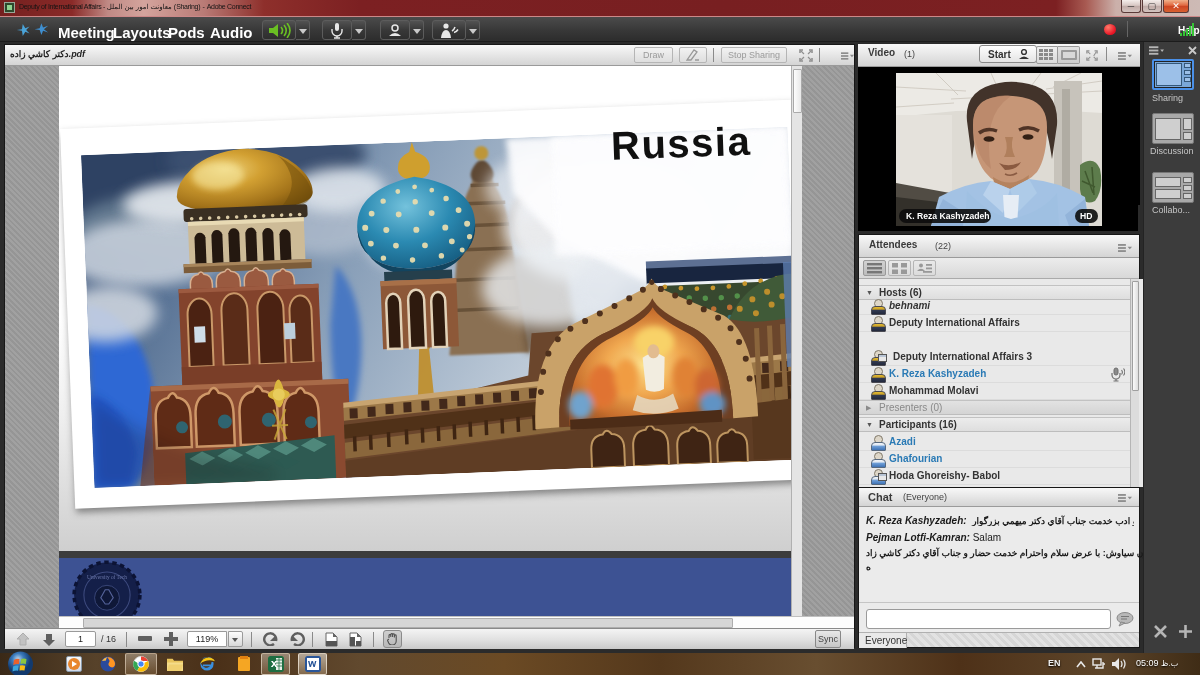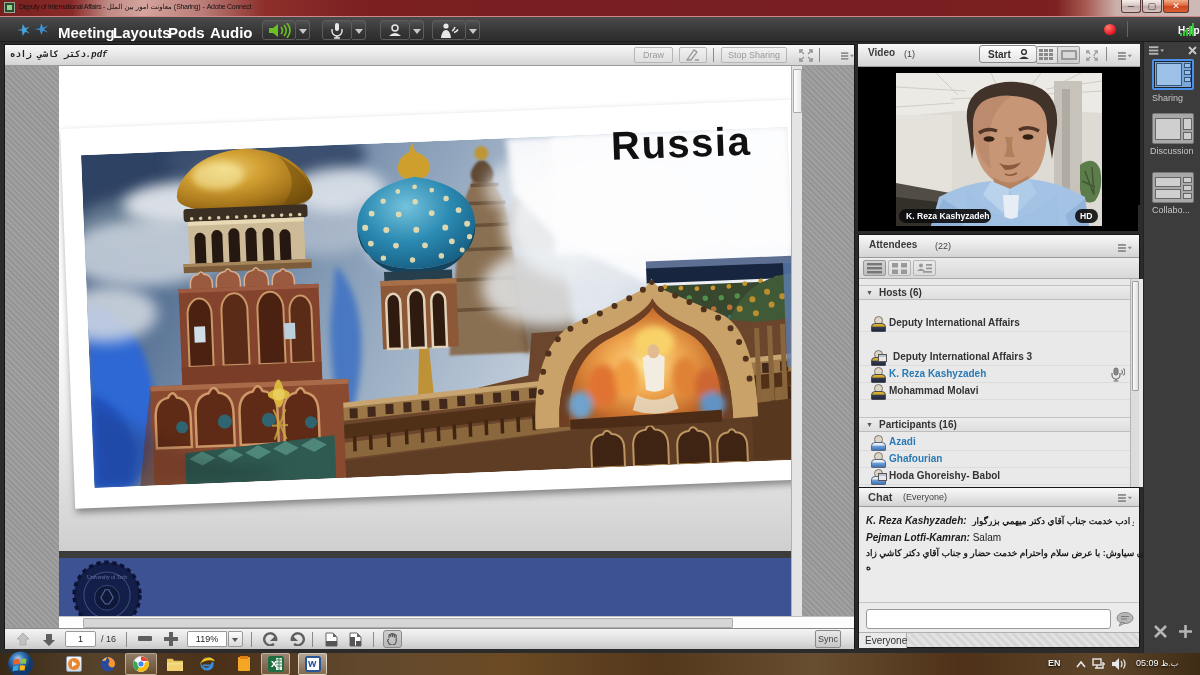--- a/index.html
+++ b/index.html
@@ -28,21 +28,21 @@
 #msep { position:absolute; left:1127px; top:4px; width:1px; height:16px; background:#666; }
 .ibtn { position:absolute; top:3px; height:20px; border:1px solid #5c5c5c; border-radius:3px; background:linear-gradient(#525252,#383838 50%,#2e2e2e); }
 .iarr { position:absolute; top:3px; height:20px; width:14px; border:1px solid #5c5c5c; border-left:none; border-radius:0 3px 3px 0; background:linear-gradient(#525252,#383838 50%,#2e2e2e); }
 .iarr:before { content:""; position:absolute; left:3px; top:8px; border:4px solid transparent; border-top:5px solid #c9c9c9; }
 
 
 #sharepod { left:4px; top:44px; width:851px; height:604px; background:#9c9c9c; border:1px solid #171717; }
 .podhead { position:absolute; left:0; top:0; width:100%; height:21px;
   background:linear-gradient(#f8f8f8,#e8e8e8 45%,#d4d4d4); border-bottom:1px solid #9a9a9a;
   font-size:10px; font-weight:bold; color:#3a3a3a; }
-#sharehead .ptitle { position:absolute; left:5px; top:4px; font-size:9px; color:#222;font-family:Liberation Mono, monospace; }
+#sharehead .ptitle { position:absolute; left:5px; top:4px; font-size:9px; color:#222; }
 .hbtn { position:absolute; top:2px; height:16px; border:1px solid #b5b5b5; border-radius:2px; color:#9a9a9a; font-size:9px; font-weight:normal; text-align:center; line-height:15px; background:linear-gradient(#f2f2f2,#dedede); }
 .hsep { position:absolute; top:3px; width:1px; height:14px; background:#8a8a8a; }
 .hatch { background-color:#9c9c9c; background-image:repeating-linear-gradient(45deg, rgba(255,255,255,0.055) 0 2px, rgba(0,0,0,0.045) 2px 4px); }
 #sharebody { position:absolute; left:0; top:21px; width:849px; height:561px; }
 #page { position:absolute; left:54px; top:0px; width:732px; height:485px; background:linear-gradient(#ffffff 52%,#efefef 72%,#cfcfcf 100%); overflow:hidden; }
 #card { position:absolute; left:1px; top:63px; width:734px; height:380px; background:#fff; transform:rotate(-2.3deg); transform-origin:0 0; box-shadow:1px 4px 7px rgba(60,60,60,0.55); }
 #photo { position:absolute; left:20px; top:27px; width:707px; height:333px; overflow:hidden; }
 #russia { position:absolute; left:552px; top:54px; width:210px; font-size:40px; font-weight:bold; color:#101010; transform:rotate(-2deg); letter-spacing:1.5px; }
 #darkstrip { position:absolute; left:54px; top:485px; width:732px; height:7px; background:#3c3c3c; }
 #blueband { position:absolute; left:54px; top:492px; width:732px; height:58px; background:#3d5293; overflow:hidden; }
@@ -673,20 +673,24 @@
             <rect x="9" y="4.5" width="6" height="1.8"></rect>
             <rect x="6" y="8" width="9" height="1.8"></rect>
           </g>
         </svg>
     </div>
     <div id="attlist" class="abs" style="left:0;top:44px;width:312px;height:208px;background:#e9e9e9;font-size:10px;color:#222;overflow:hidden">
       <div class="secbar" style="top:6px">
           <span class="tri">▼</span>
           <span class="sectxt">Hosts (6)</span>
         </div>
+      <div class="arow" style="top:19px">
+          <span class="hosticon"></span>
+          <span class="aname" style="font-style:italic">behnami</span>
+        </div>
       <div class="arow" style="top:36px">
           <span class="hosticon"></span>
           <span class="aname">Deputy International Affairs</span>
         </div>
       <div class="arow" style="top:70px">
           <span class="hosticon"></span>
           <span class="scrmini"></span>
           <span class="aname" style="left:34px">Deputy International Affairs 3</span>
         </div>
       <div class="arow" style="top:87px">
@@ -697,20 +701,24 @@
               <rect x="5" y="1" width="4" height="7" rx="2"></rect>
               <path d="M3 6 v2 a4 4 0 0 0 8 0 v-2" fill="none" stroke-width="1.2"></path>
               <path d="M7 12 v2 M4.5 14 h5" stroke-width="1.2"></path>
               <path d="M12.5 3 q1.8 2.2 0 4.5 M14.5 1.5 q2.8 3.5 0 7" fill="none" stroke-width="1.1"></path>
             </g>
           </svg>
       </div>
       <div class="arow" style="top:104px">
           <span class="hosticon"></span>
           <span class="aname">Mohammad Molavi</span>
+        </div>
+      <div class="secbar" style="top:121px;background:linear-gradient(#e2e2e2,#d4d4d4)">
+          <span class="tri" style="color:#8a8a8a">▶</span>
+          <span class="sectxt" style="color:#8a8a8a;font-weight:normal">Presenters (0)</span>
         </div>
       <div class="secbar" style="top:138px">
           <span class="tri">▼</span>
           <span class="sectxt">Participants (16)</span>
         </div>
       <div class="arow" style="top:155px">
           <span class="particon"></span>
           <span class="aname" style="color:#2a7ab5">Azadi</span>
         </div>
       <div class="arow" style="top:172px">

